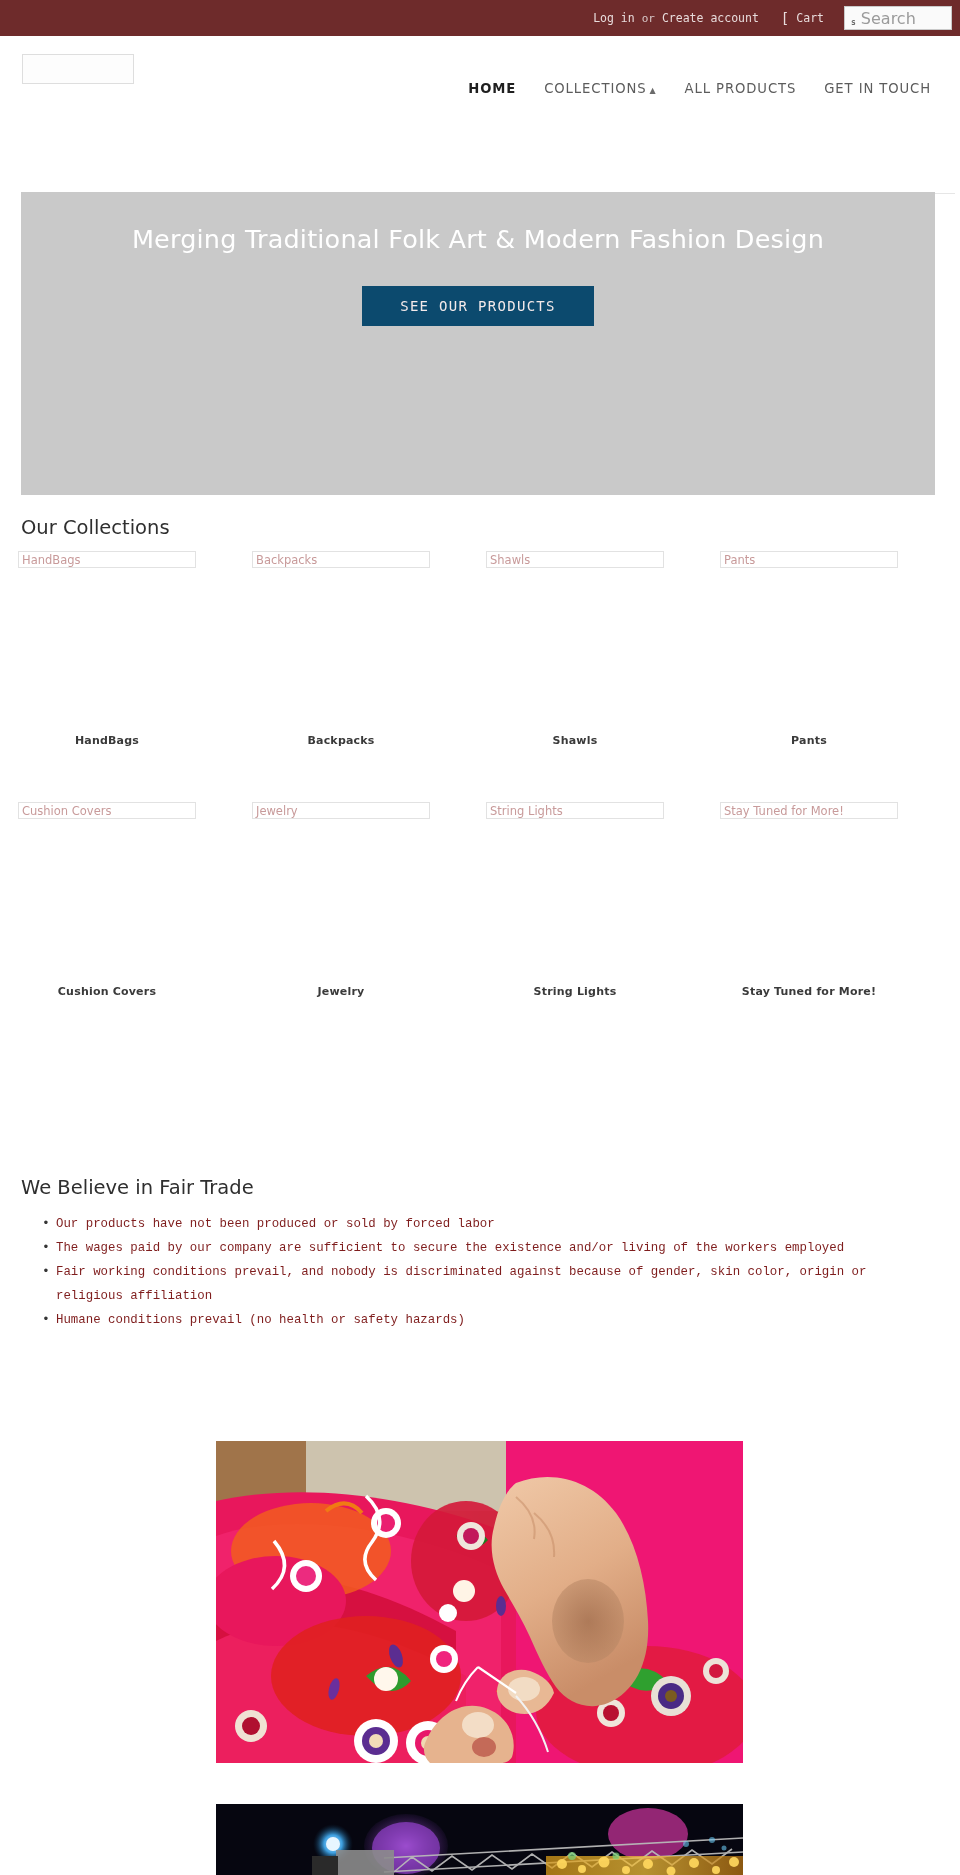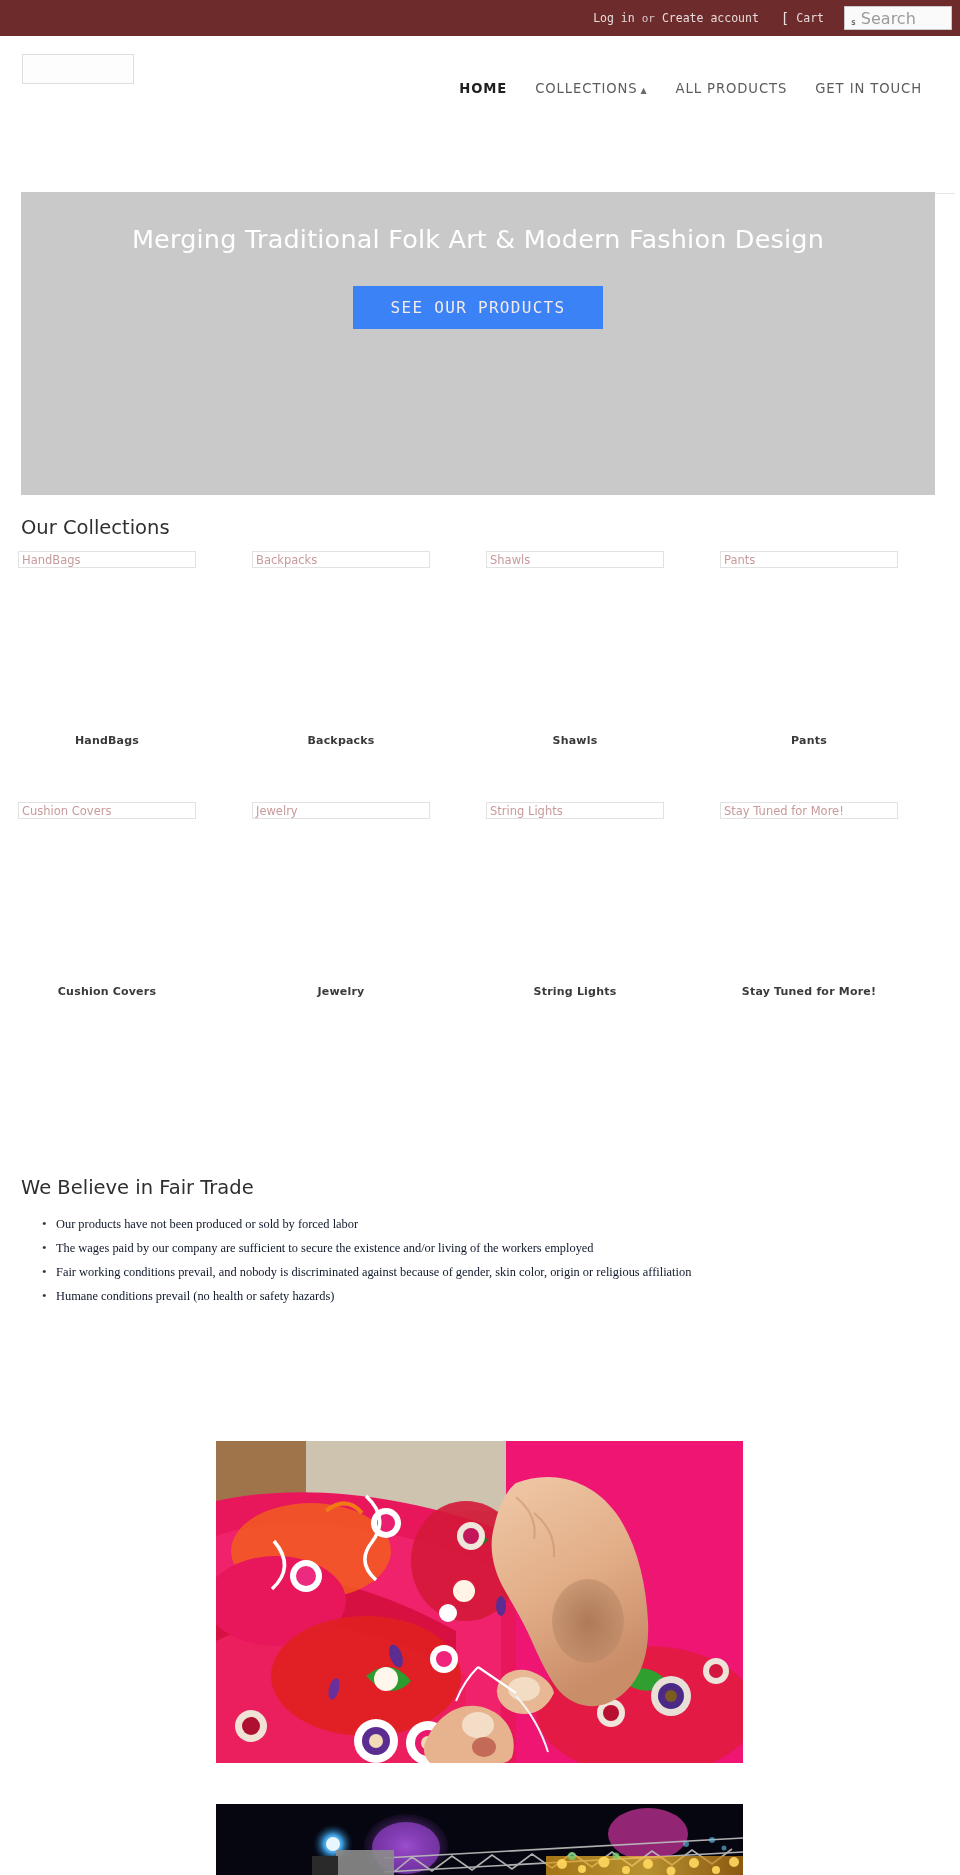--- a/index.html
+++ b/index.html
@@ -93,21 +93,21 @@
     position: absolute;
     left: 22px;
     top: 18px;
     width: 112px;
     height: 30px;
     border: 1px solid #dedede;
     background: #fdfdfd;
   }
   .mainnav {
     position: absolute;
-    right: 38px;
+    right: 29px;
     top: 45px;
     display: flex;
     align-items: baseline;
     gap: 28px;
   }
   .navitem {
     font-family: "DejaVu Sans", sans-serif;
     font-size: 13.2px;
     letter-spacing: 0.9px;
     color: #5c5c5c;
@@ -147,26 +147,26 @@
     margin-top: 32px;
     font-family: "DejaVu Sans", sans-serif;
     font-size: 25.5px;
     font-weight: normal;
     color: #ffffff;
     letter-spacing: 0.2px;
     white-space: nowrap;
   }
   .hero-btn {
     margin-top: 32px;
-    background: #3b82f6;
+    background: #0c4a6e;
     color: #f4eaea;
     border: none;
     padding: 12px 38px;
     font-family: "DejaVu Sans Mono", monospace;
-    font-size: 16px;
+    font-size: 14px;
     letter-spacing: 1.3px;
     cursor: pointer;
   }
 
   
   .section-title {
     position: absolute;
     left: 21px;
     font-family: "DejaVu Sans", sans-serif;
     font-size: 19.5px;
@@ -219,24 +219,24 @@
   #fairtrade-title { top: 1176px; }
   .ft-list {
     position: absolute;
     left: 42px;
     top: 1212px;
     width: 880px;
     list-style: none;
   }
   .ft-list li {
     position: relative;
-    font-family: Liberation Serif, serif;
+    font-family: Liberation Mono, monospace;
     font-size: 12.4px;
     line-height: 24px;
-    color: #0f172a;
+    color: #7f1d1d;
     padding-left: 14px;
     margin-bottom: 0px;
   }
   .ft-list li::before {
     content: "•";
     position: absolute;
     left: 0;
     top: 0;
     font-size: 13px;
     color: #353535;

